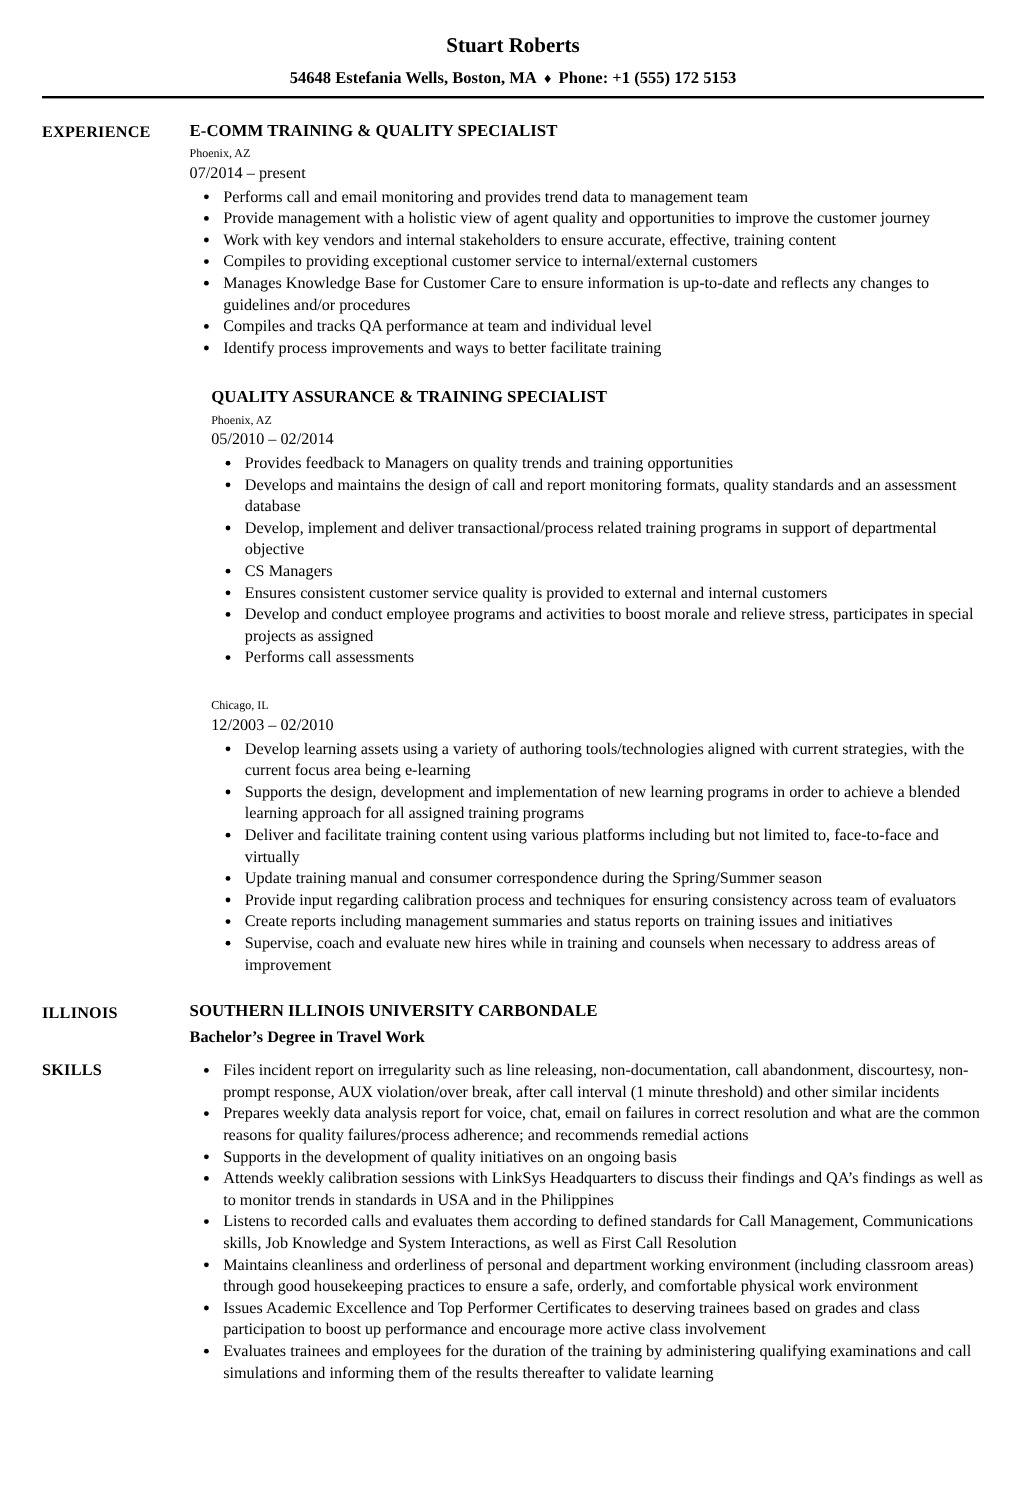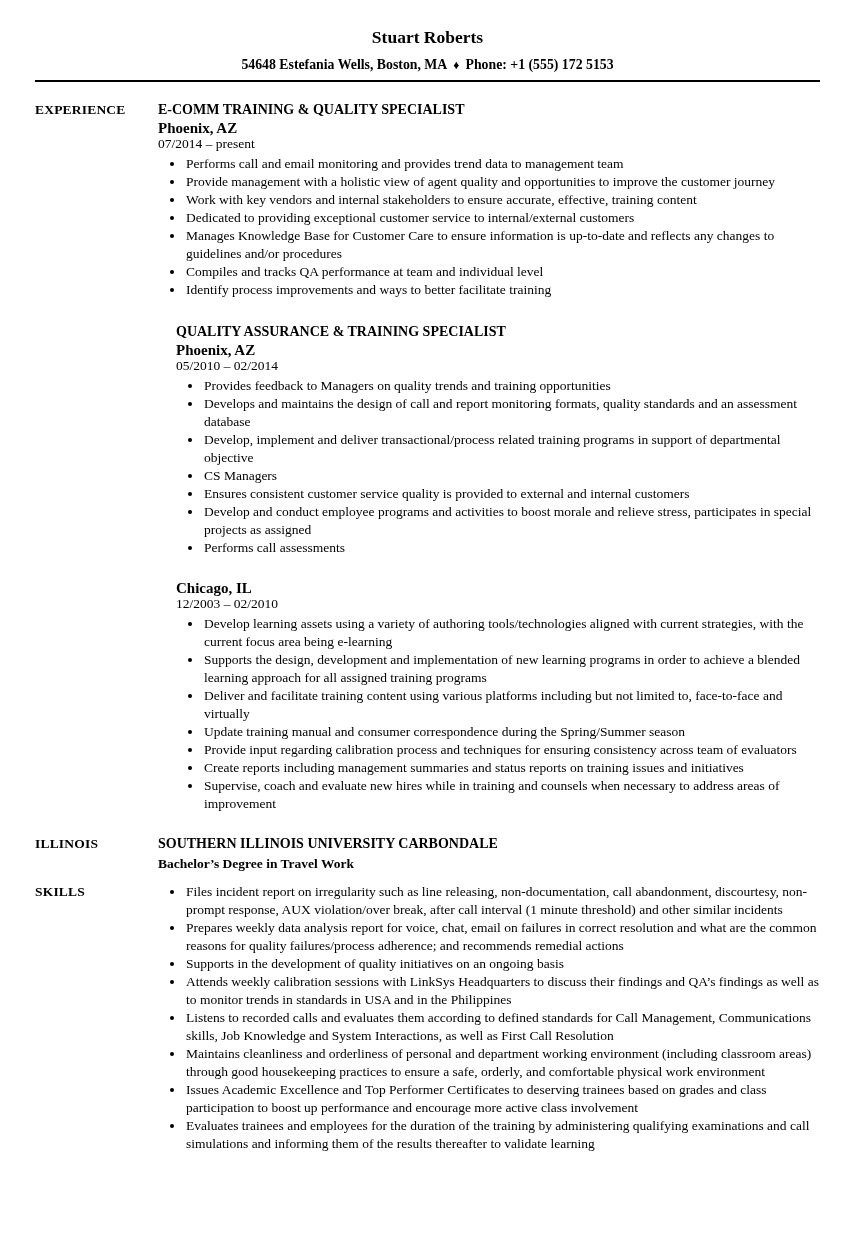--- a/index.html
+++ b/index.html
@@ -70,23 +70,23 @@
     margin-left: 18px;
   }
   .job-title {
     margin: 0;
     font-size: 14px;
     line-height: 18px;
     font-weight: bold;
   }
   .job-location {
     margin-top: 2px;
-    font-size: 15px;
+    font-size: 10px;
     line-height: 15px;
-    font-weight: bold;
+    font-weight: normal;
   }
   .job-dates {
     font-size: 13.5px;
     line-height: 15px;
   }
   
   ul.bullets {
     margin: 4px 0 0 0;
     padding: 0 0 0 27px;
     list-style-type: disc;
@@ -132,21 +132,21 @@
 
       <article class="job">
         <h2 class="job-title">E-COMM TRAINING &amp; QUALITY SPECIALIST</h2>
         <div class="job-location">Phoenix, AZ</div>
         <div class="job-dates">07/2014 – present</div>
         <ul class="bullets">
 
         <li>Performs call and email monitoring and provides trend data to management team</li>
             <li>Provide management with a holistic view of agent quality and opportunities to improve the customer journey</li>
             <li>Work with key vendors and internal stakeholders to ensure accurate, effective, training content</li>
-            <li>Dedicated to providing exceptional customer service to internal/external customers</li>
+            <li>Compiles to providing exceptional customer service to internal/external customers</li>
             <li>Manages Knowledge Base for Customer Care to ensure information is up-to-date and reflects any changes to guidelines and/or procedures</li>
             <li>Compiles and tracks QA performance at team and individual level</li>
             <li>Identify process improvements and ways to better facilitate training</li>
           </ul>
       </article>
 
       <article class="job">
         <h2 class="job-title">QUALITY ASSURANCE &amp; TRAINING SPECIALIST</h2>
         <div class="job-location">Phoenix, AZ</div>
         <div class="job-dates">05/2010 – 02/2014</div>

